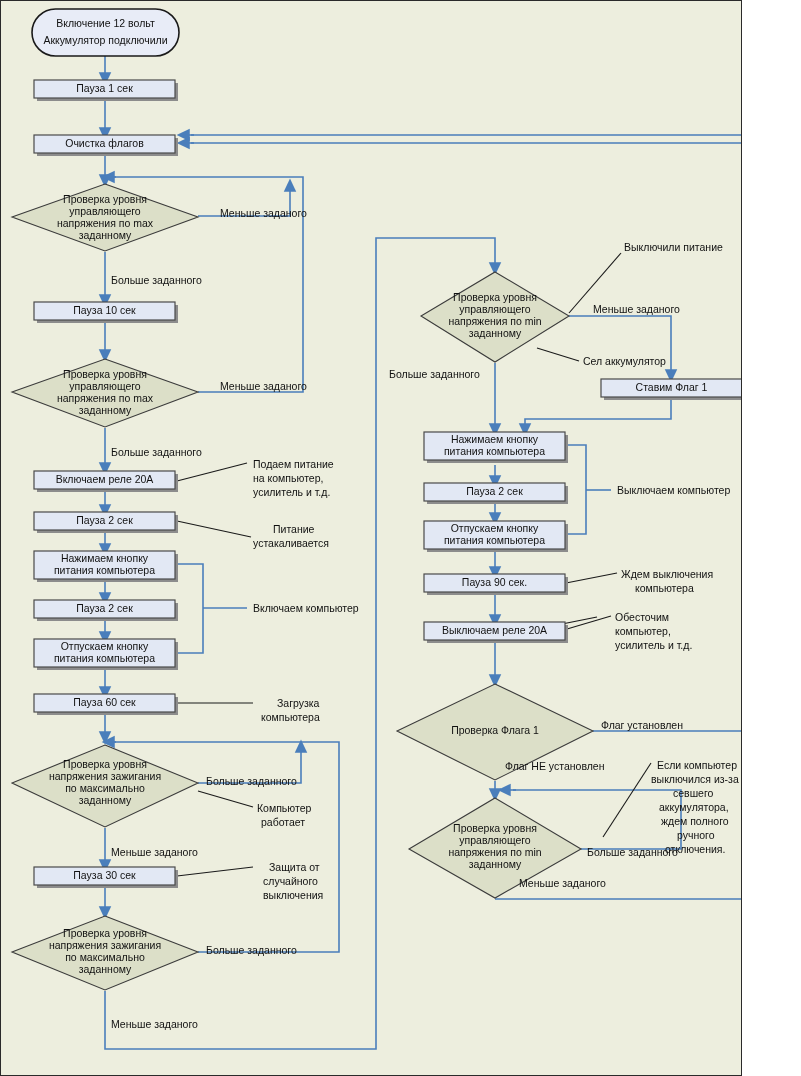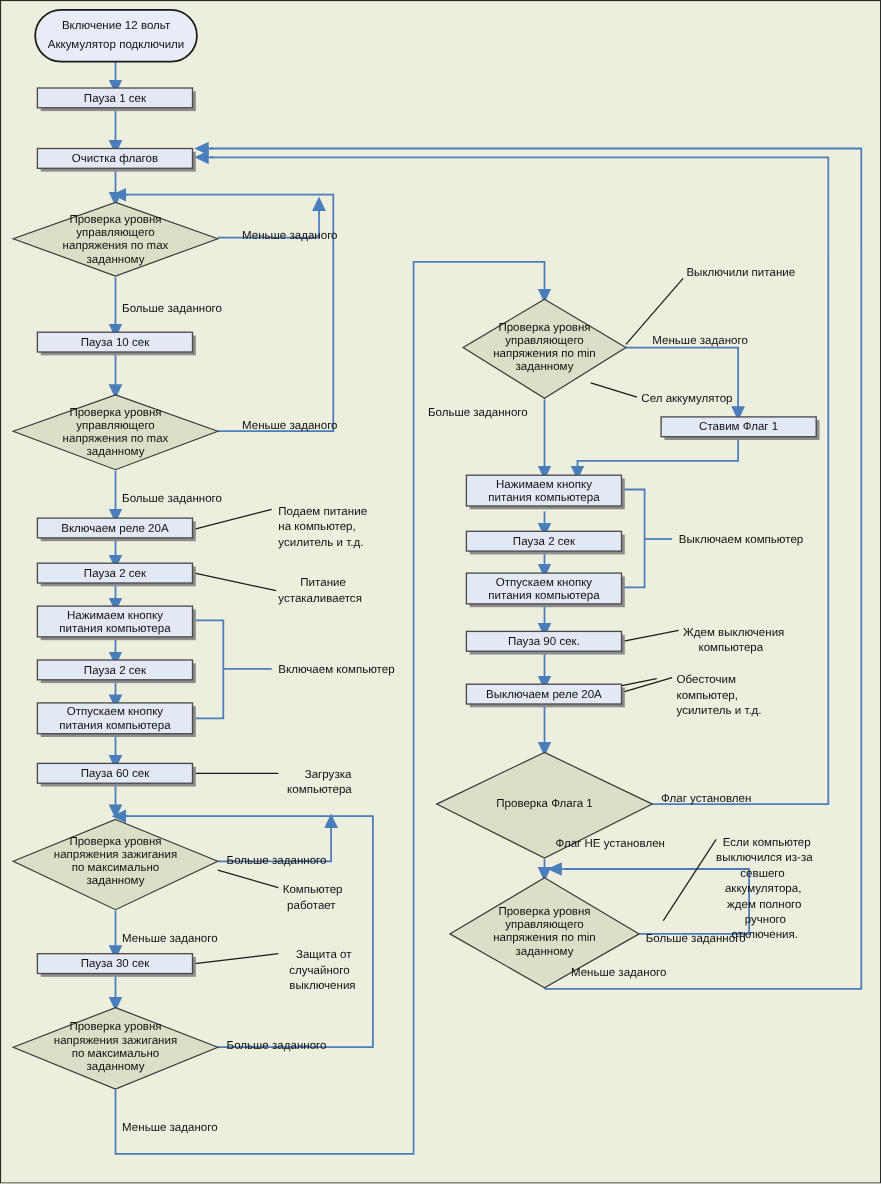--- a/index.html
+++ b/index.html
@@ -1,17 +1,17 @@
 <!DOCTYPE html>
 <html><head>
 <meta charset="utf-8">
 <style>
   html,body{margin:0;padding:0;background:#ffffff;}
   body{font-family:"Liberation Sans", sans-serif;}
-  #page{position:relative;width:801px;height:1076px;box-sizing:border-box;
+  #page{position:relative;width:742px;height:1076px;box-sizing:border-box;
         border:1px solid #2a2a2a;background:#edeede;overflow:hidden;}
   svg{display:block;}
   .node-text{font-family:"Liberation Sans", sans-serif;font-size:10.5px;fill:#111111;
              text-anchor:middle;dominant-baseline:middle;}
   .edge-label{font-family:"Liberation Sans", sans-serif;font-size:10.5px;fill:#111111;}
   .note-text{font-family:"Liberation Sans", sans-serif;font-size:10.5px;fill:#111111;}
   .proc{fill:#e2e8f4;stroke:#4a4a4a;stroke-width:1.2;}
   .proc-shadow{fill:#8c8c8c;}
   .dec{fill:#dcdfc8;stroke:#3b3b3b;stroke-width:1.1;}
   .term{fill:#e8ecf7;stroke:#1a1a1a;stroke-width:1.6;}

